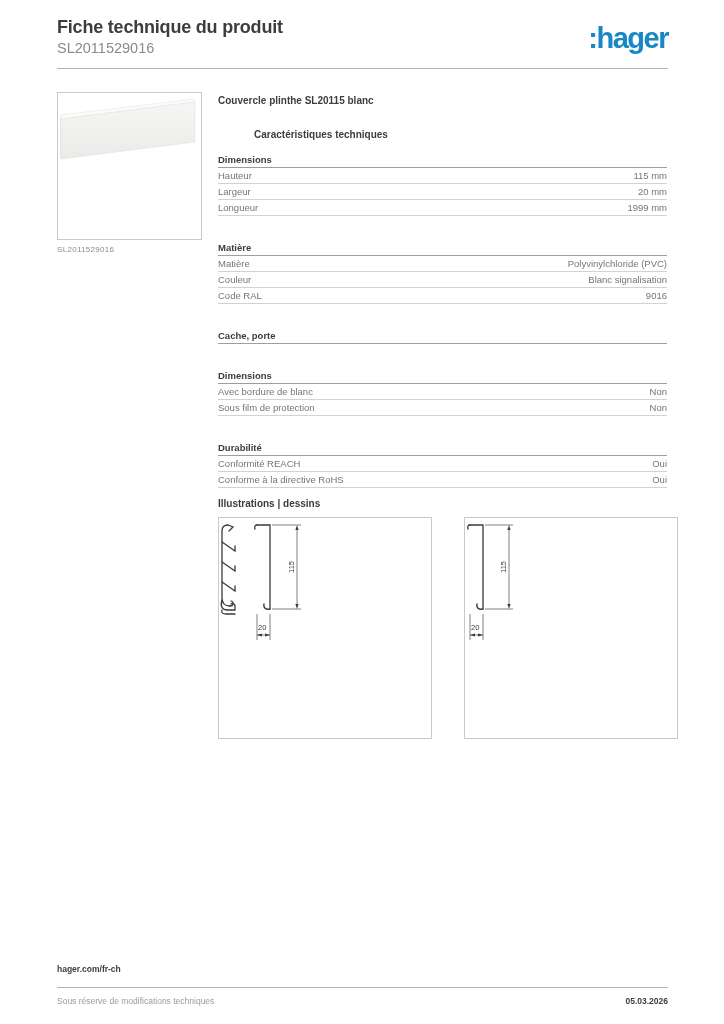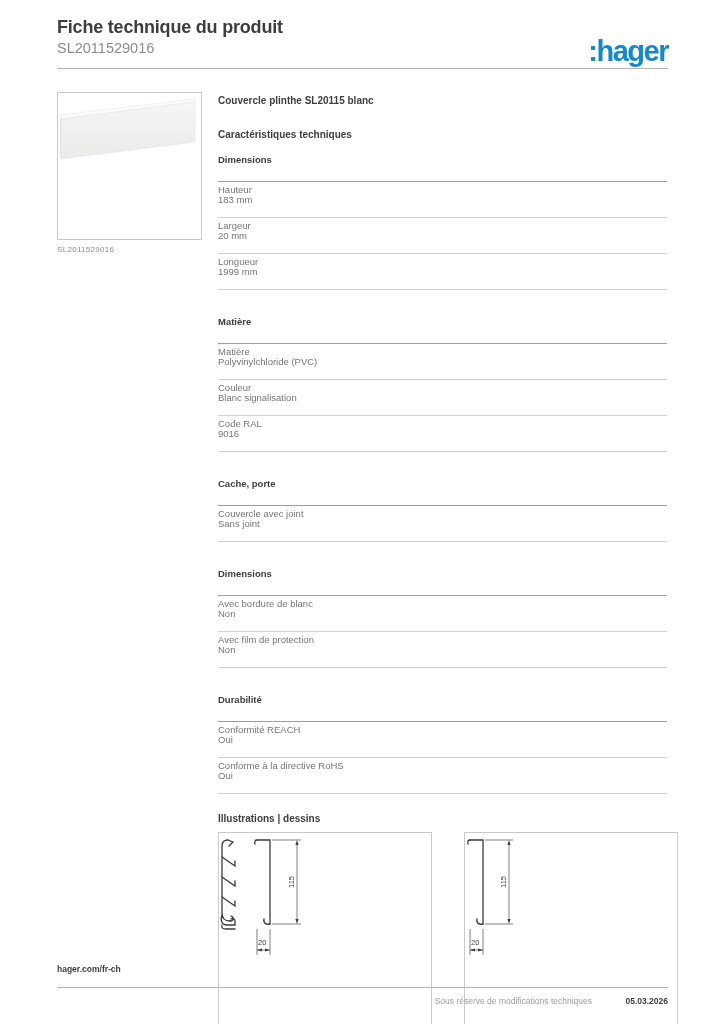--- a/index.html
+++ b/index.html
@@ -14,50 +14,50 @@
   .logo{right:56px;top:22px;font-size:29px;font-weight:bold;color:#1787c8;letter-spacing:-1.5px;}
   .header-rule{left:57px;top:68px;width:611px;height:1px;background:#b4b4b4;}
 
   
   .image-box{left:57px;top:92px;width:143px;height:146px;border:1px solid #c9c9c9;background:#fff;}
   .image-caption{left:57px;top:245px;font-size:8px;color:#8b8b8b;letter-spacing:0.3px;}
 
   
   .content{left:218px;top:95px;width:449px;}
   .product-name{font-size:10px;font-weight:bold;color:#3d3d3c;}
-  .char-heading{font-size:10px;font-weight:bold;color:#3d3d3c;margin-top:23px;}
+  .char-heading{font-size:10px;font-weight:bold;color:#3d3d3c;margin-top:23px;margin-left:36px;}
   .sec{margin-top:26px;}
   .sec:first-of-type{margin-top:14px;}
-  .sec-title{font-size:9.5px;font-weight:bold;color:#3d3d3c;padding-bottom:16px;
+  .sec-title{font-size:9.5px;font-weight:bold;color:#3d3d3c;padding-bottom:2px;
              border-bottom:1px solid #9e9e9e;}
   .sec-row{display:flex;justify-content:space-between;align-items:baseline;
-           padding:3px 0 12px 0;border-bottom:1px solid #d2d2d1;
-           font-size:9.5px;color:#757574;line-height:10px;flex-direction:column;}
+           padding:3px 0 2px 0;border-bottom:1px solid #d2d2d1;
+           font-size:9.5px;color:#757574;line-height:10px;}
   .sec-row .val{text-align:right;}
 
   
-  .illus-heading{margin-top:19px;font-size:10px;font-weight:bold;color:#3d3d3c;}
+  .illus-heading{margin-top:10px;font-size:10px;font-weight:bold;color:#3d3d3c;}
   .illus-row{margin-top:8px;display:flex;gap:32px;width:460px;}
   .illus-box{width:220px;height:220px;border:1px solid #c9c9c9;background:#fff;position:relative;}
   .illus-box svg{position:absolute;left:0;top:0;}
 
   
   .footer-rule{left:57px;top:987px;width:611px;height:1px;background:#b4b4b4;}
   .footer-left{left:57px;top:964px;font-size:8.5px;font-weight:bold;color:#3d3d3c;}
-  .footer-center{left:57px;top:996px;width:535px;text-align:right;font-size:8.5px;color:#9b9b9b;}
+  .footer-center{left:57px;top:996px;width:535px;text-align:left;font-size:8.5px;color:#9b9b9b;}
   .footer-right{right:56px;top:996px;font-size:8.5px;font-weight:bold;color:#3d3d3c;}
 
   .dimtext{font-size:7.5px;fill:#3b3b3b;font-family:"Liberation Sans",sans-serif;}
 </style>
 </head>
 <body>
 
 <div class="abs doc-title">Fiche technique du produit</div>
 <div class="abs doc-ref">SL2011529016</div>
-<div class="abs logo" style="color: rgb(23, 135, 200); margin-top: 13px;">:hager</div>
+<div class="abs logo" style="color: rgb(23, 135, 200);">:hager</div>
 <div class="abs header-rule"></div>
 
 <div class="abs image-box">
   <svg width="141" height="144" viewBox="0 0 141 144">
     <defs>
       <linearGradient id="g1" x1="0" y1="0" x2="0" y2="1">
         <stop offset="0" stop-color="#f6f6f5"></stop>
         <stop offset="1" stop-color="#eaeae9"></stop>
       </linearGradient>
     </defs>
@@ -71,21 +71,21 @@
 <div class="abs content">
   <div class="product-name">Couvercle plinthe SL20115 blanc</div>
   <div class="char-heading">Caractéristiques techniques</div>
 
   <div id="sections">
   <div class="sec">
     <div class="sec-title">Dimensions</div>
     <div>
   <div class="sec-row">
     <span class="lbl">Hauteur</span>
-    <span class="val">183 mm</span>
+    <span class="val">115 mm</span>
   </div>
 
   <div class="sec-row">
     <span class="lbl">Largeur</span>
     <span class="val">20 mm</span>
   </div>
 
   <div class="sec-row">
     <span class="lbl">Longueur</span>
     <span class="val">1999 mm</span>
@@ -108,38 +108,32 @@
 
   <div class="sec-row">
     <span class="lbl">Code RAL</span>
     <span class="val">9016</span>
   </div>
 </div>
   </div>
 
   <div class="sec">
     <div class="sec-title">Cache, porte</div>
-    <div>
-  <div class="sec-row">
-    <span class="lbl">Couvercle avec joint</span>
-    <span class="val">Sans joint</span>
-  </div>
-</div>
   </div>
 
   <div class="sec">
     <div class="sec-title">Dimensions</div>
     <div>
   <div class="sec-row">
     <span class="lbl">Avec bordure de blanc</span>
     <span class="val">Non</span>
   </div>
 
   <div class="sec-row">
-    <span class="lbl">Avec film de protection</span>
+    <span class="lbl">Sous film de protection</span>
     <span class="val">Non</span>
   </div>
 </div>
   </div>
 
   <div class="sec">
     <div class="sec-title">Durabilité</div>
     <div>
   <div class="sec-row">
     <span class="lbl">Conformité REACH</span>

